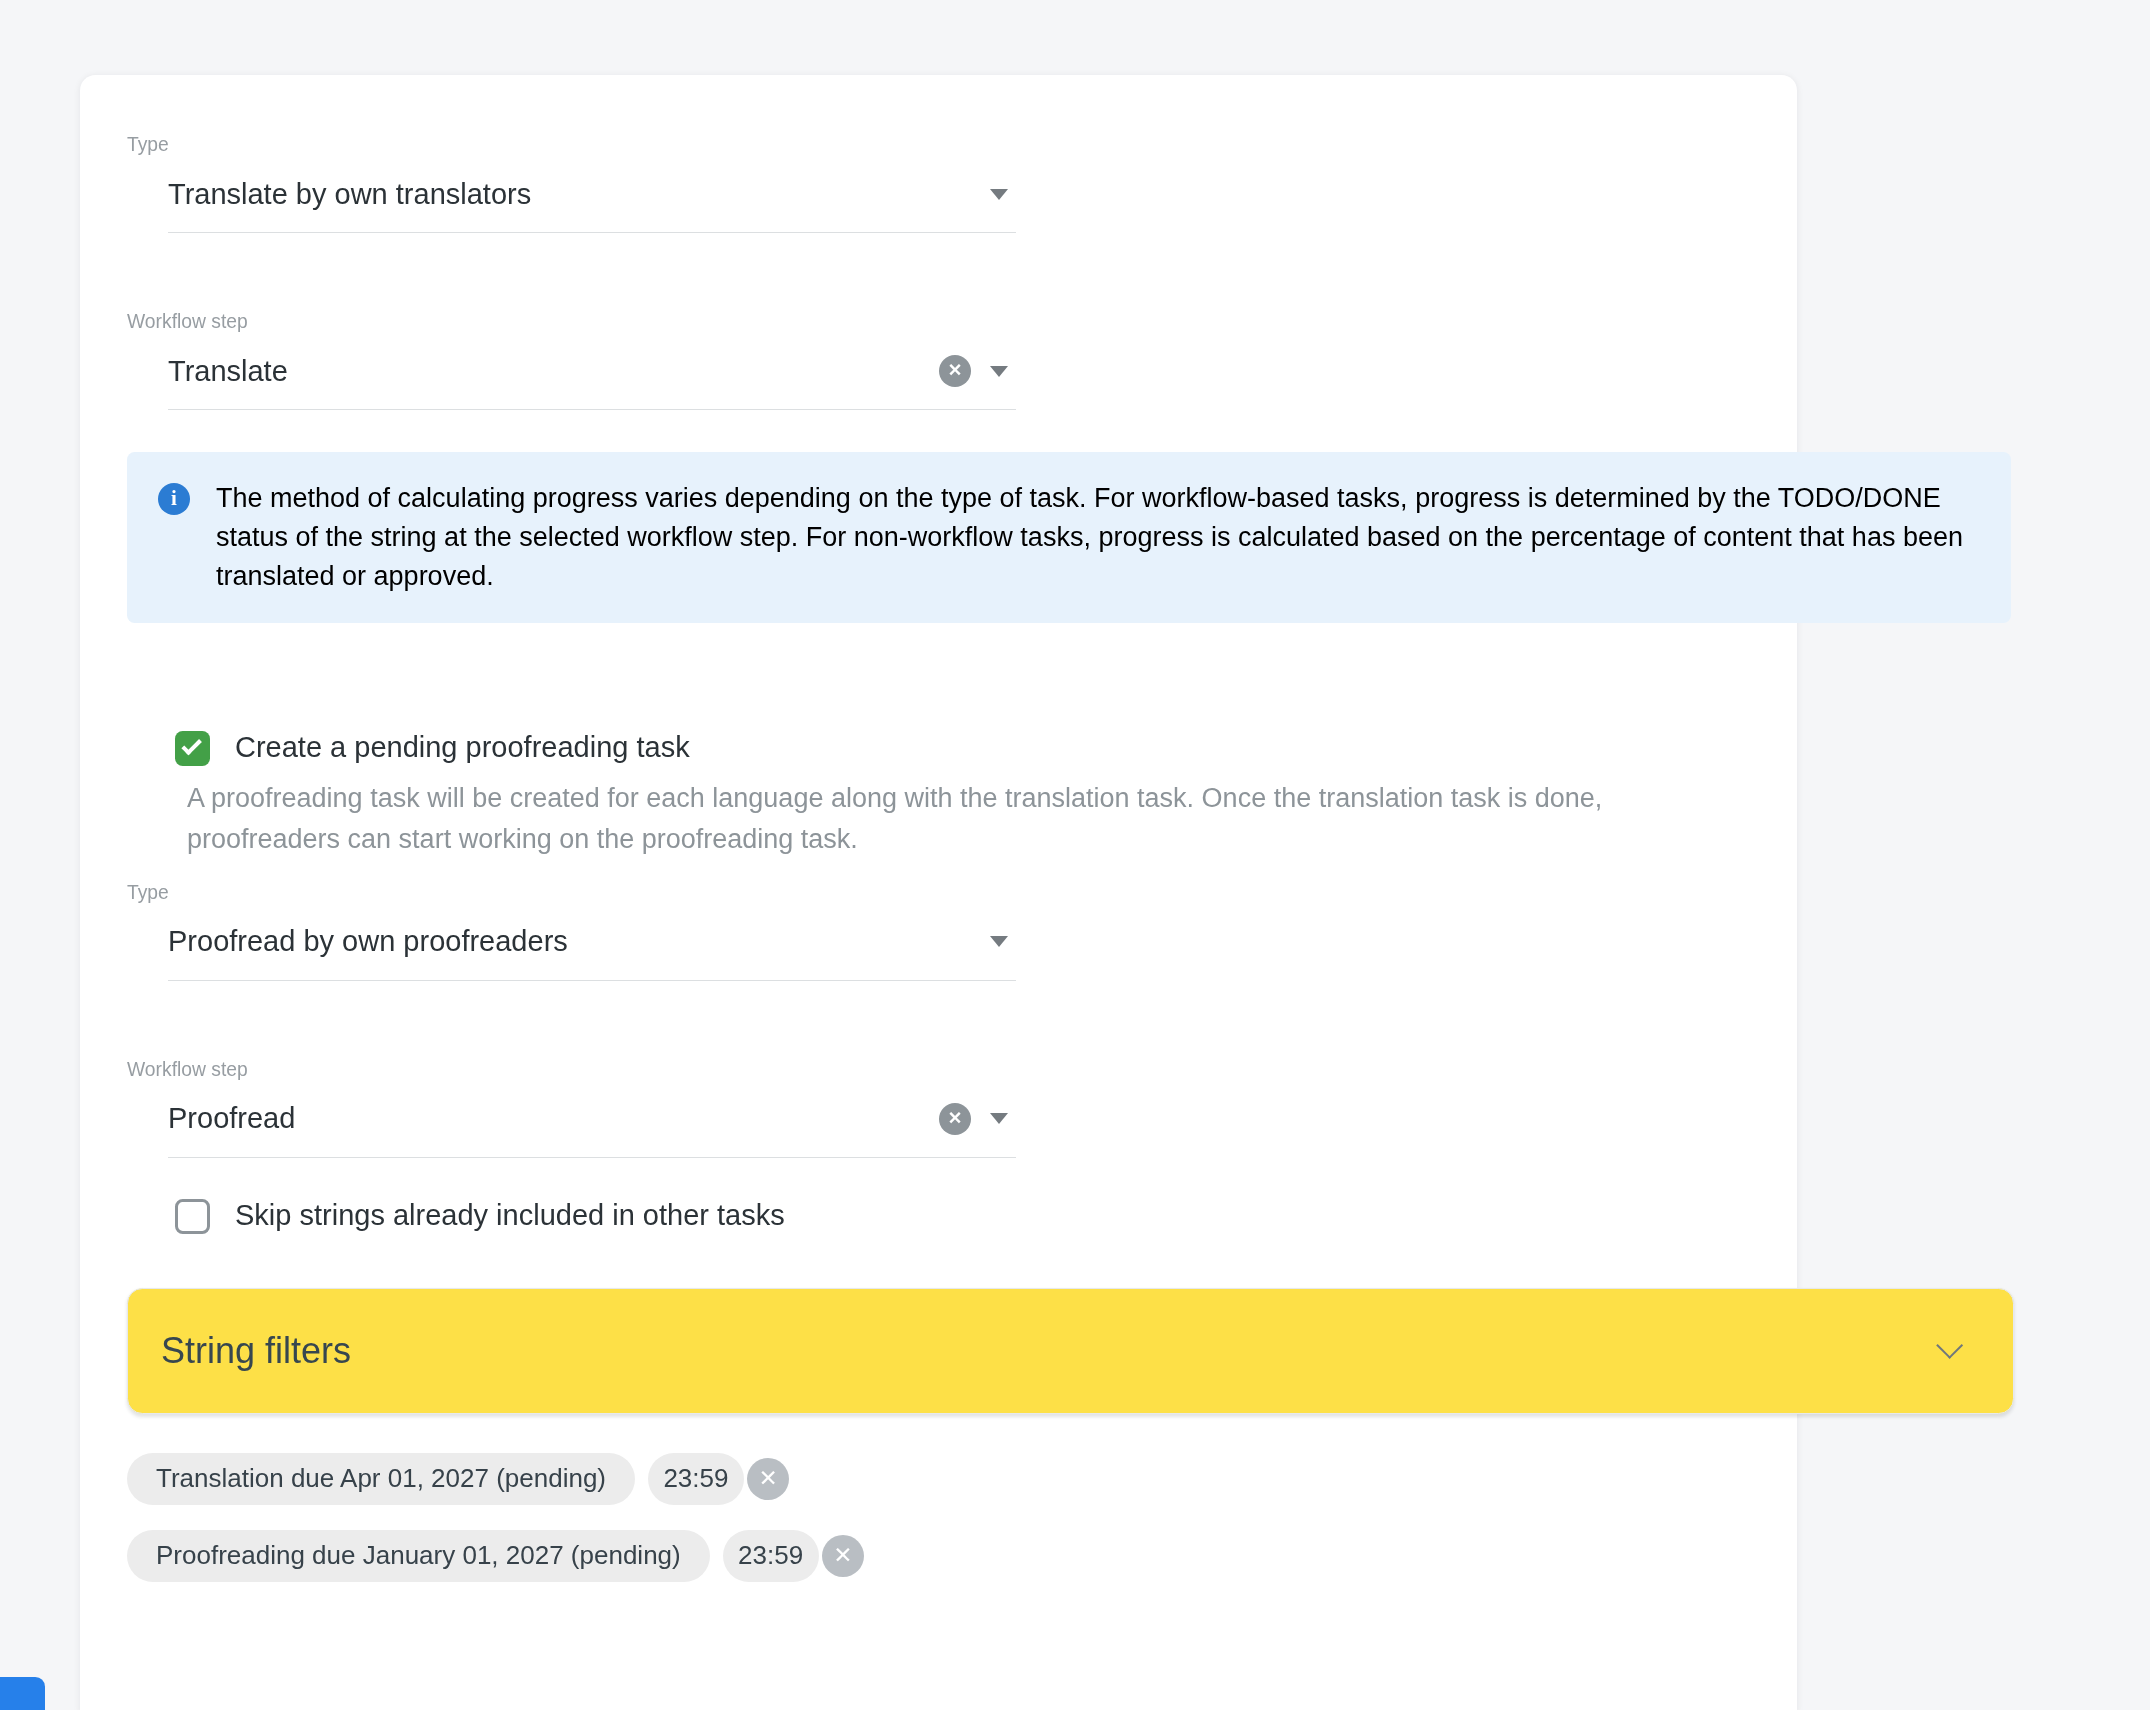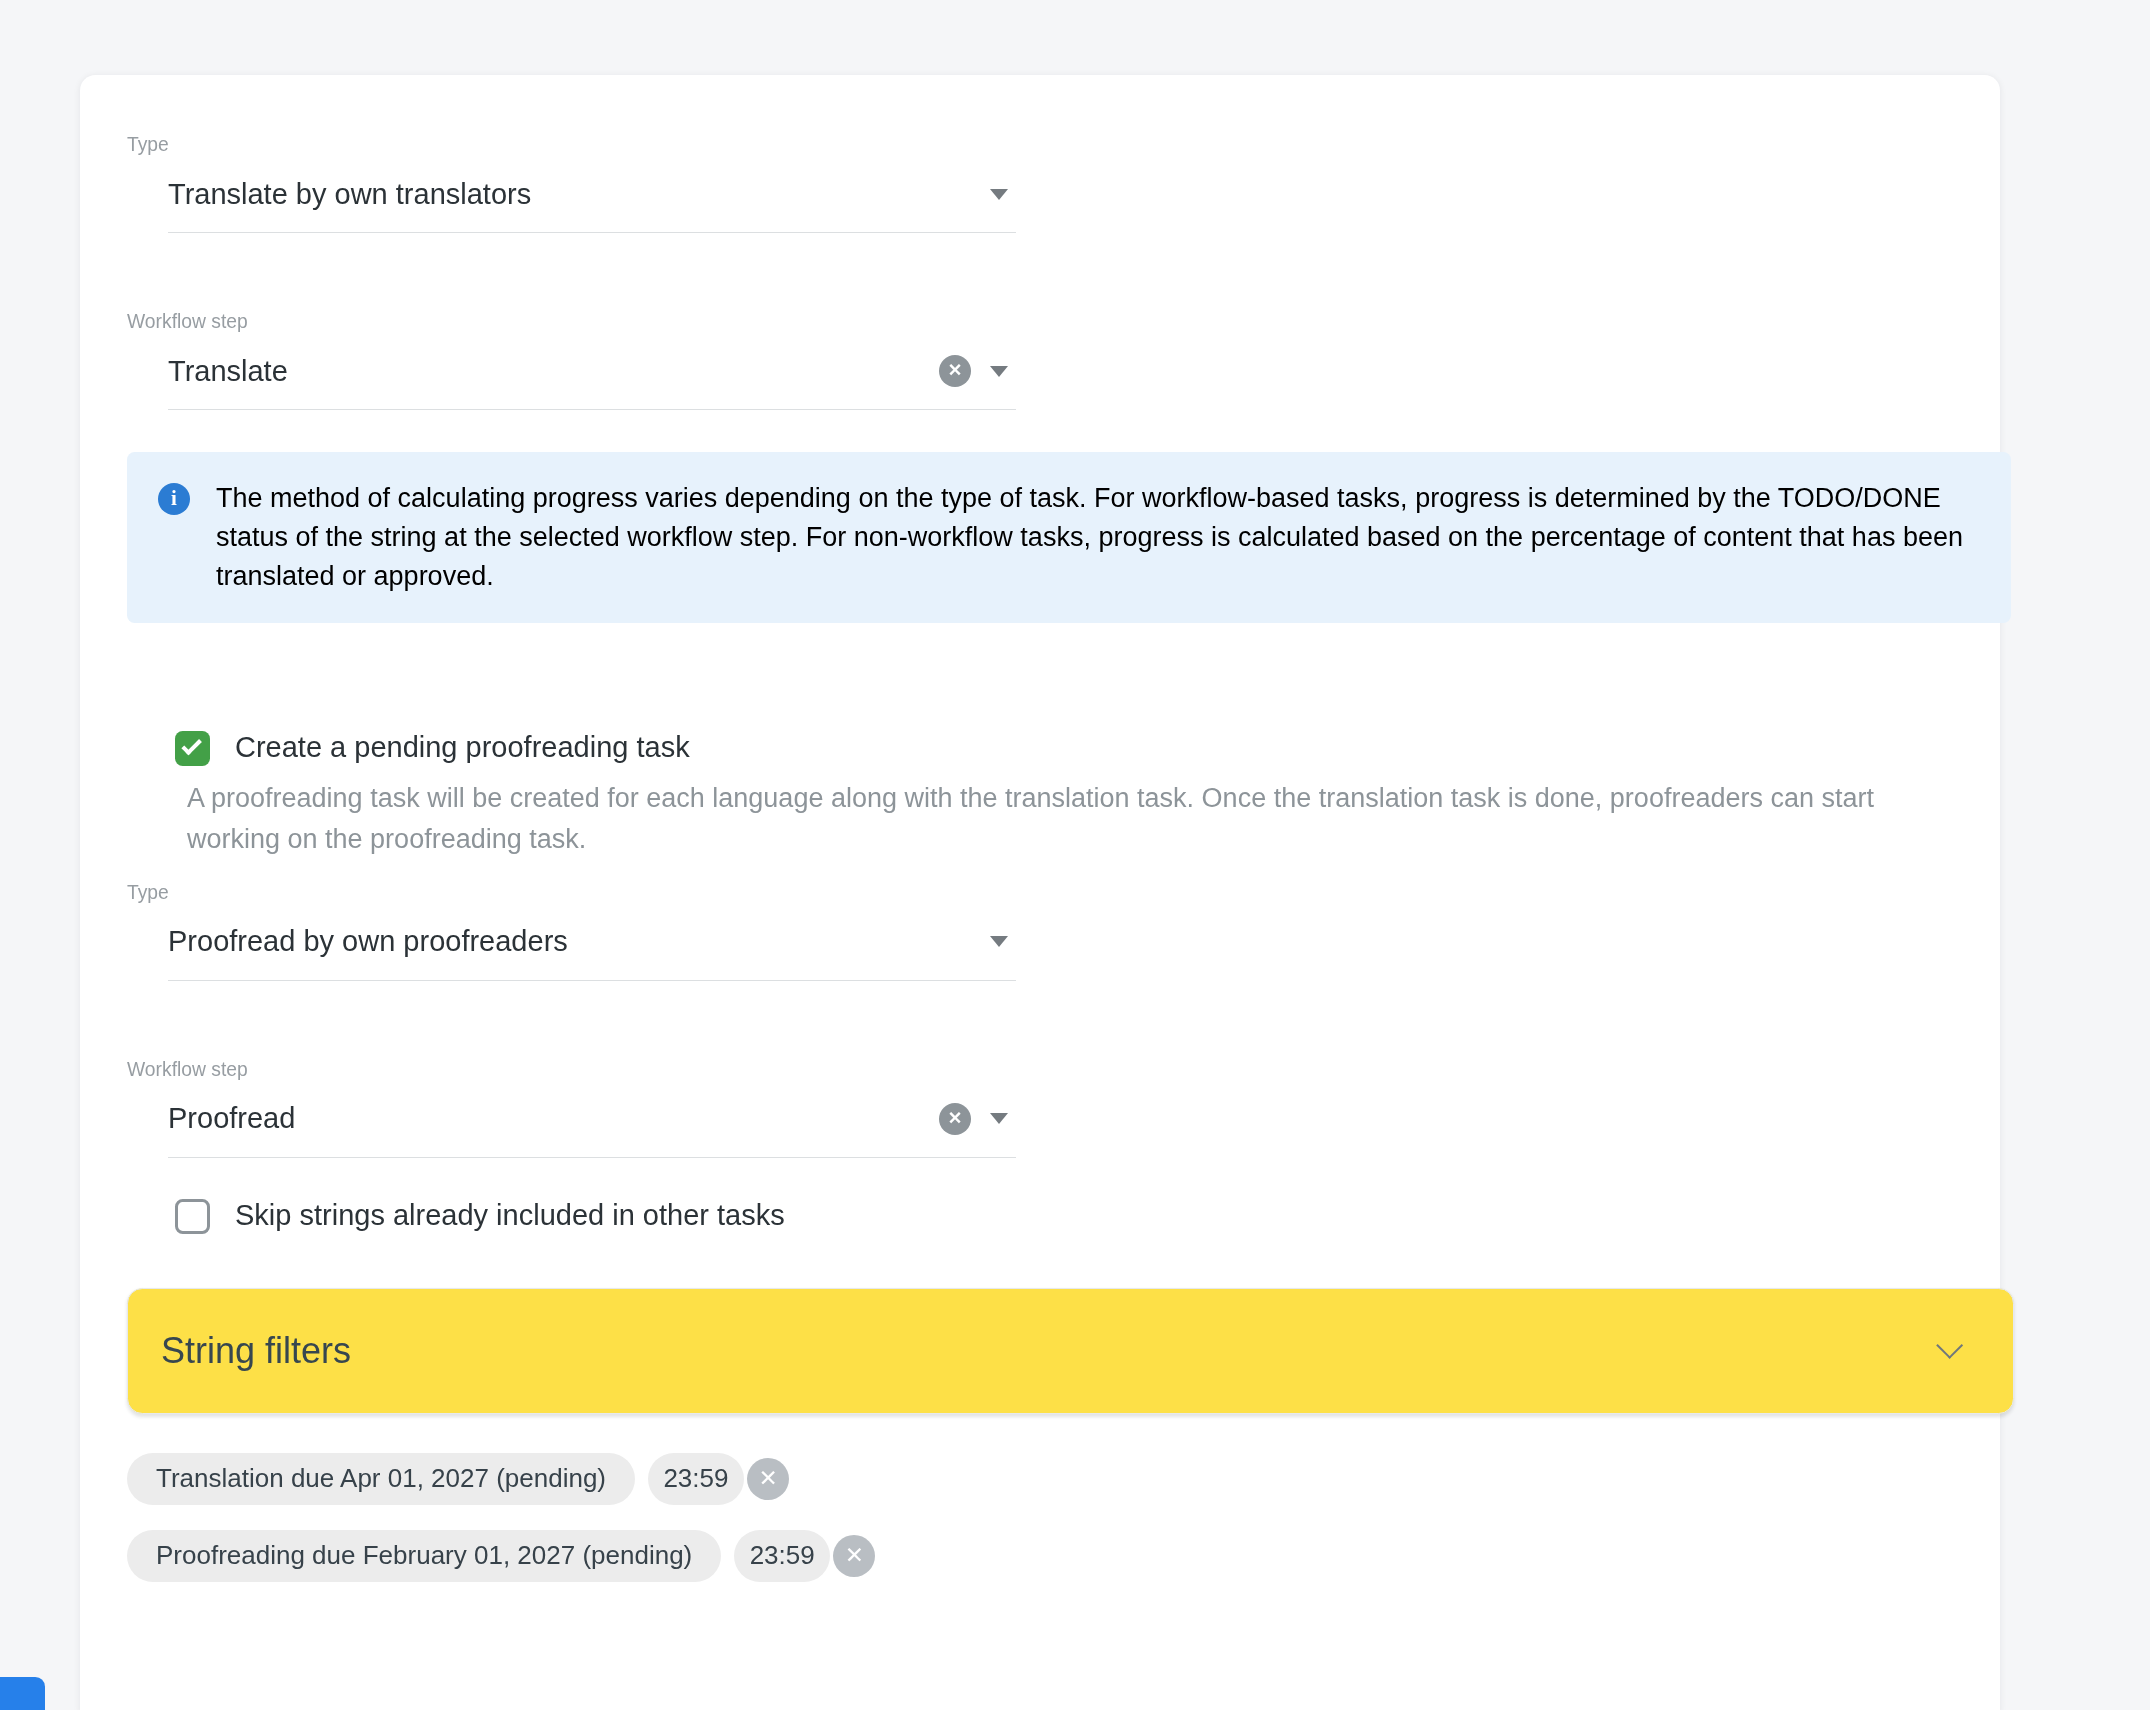--- a/index.html
+++ b/index.html
@@ -7,21 +7,21 @@
   body {
     font-family: "Liberation Sans", "DejaVu Sans", sans-serif;
     background: #f5f6f8;
     position: relative;
     overflow: hidden;
     color: #2b3237;
   }
   .card {
     position: absolute;
     left: 80px; top: 75px;
-    width: 1920px; height: 1636px;
+    width: 1717px; height: 1636px;
     background: #ffffff;
     border-radius: 15.4px 15.4px 0 0;
     box-shadow: 0 1.9px 7.7px rgba(25,30,40,0.08);
     padding: 58px 47px 0 47px;
   }
   
   .field-label {
     font-size: 19.3px; line-height: 23px;
     color: #979da2;
   }
@@ -240,21 +240,21 @@
     <span class="chevron"></span>
   </div>
 
   <div class="chips">
     <div class="chip-row">
       <span class="chip">Translation due Apr 01, 2027 (pending)</span>
       <span class="chip time">23:59</span>
       <button class="chip-x">✕</button>
     </div>
     <div class="chip-row">
-      <span class="chip">Proofreading due February 01, 2027 (pending)</span>
+      <span class="chip">Proofreading due January 01, 2027 (pending)</span>
       <span class="chip time">23:59</span>
       <button class="chip-x">✕</button>
     </div>
   </div>
 
 </div>
 
 <div class="corner-widget"></div>
 
 

